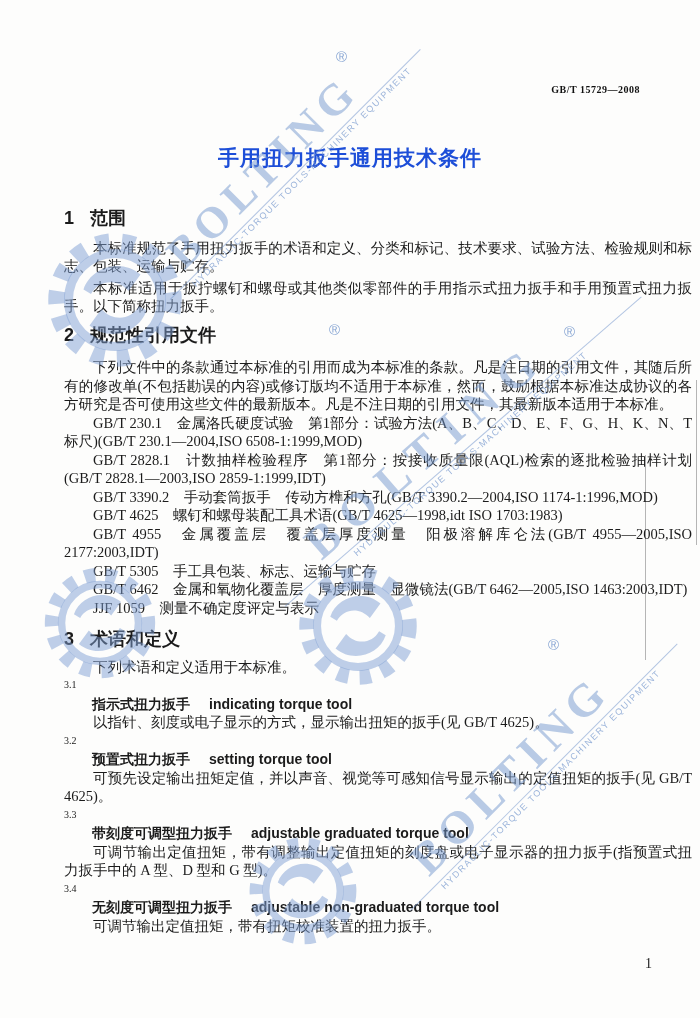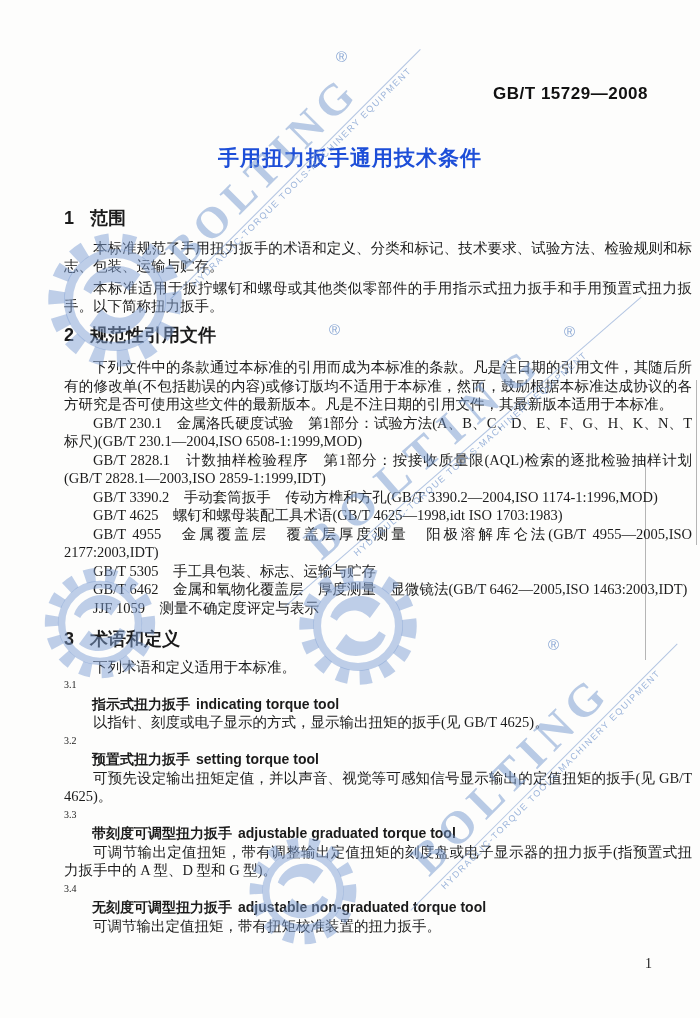--- a/index.html
+++ b/index.html
@@ -3,23 +3,23 @@
 <meta charset="utf-8">
 <style>
   html,body{margin:0;padding:0;background:#e8e8e8;}
   .page{
     position:relative;width:700px;height:1018px;margin:0 auto;
     background:#fdfdfc;overflow:hidden;
     font-family:"Liberation Serif","DejaVu Serif",serif;color:#1b1b1b;
   }
   
   .std-code{
-    position:absolute;top:84px;right:52px;z-index:1;
-    font-family:Liberation Sans, sans-serif;
-    font-weight:bold;font-size:17px;letter-spacing:.5px;color:#111;
+    position:absolute;top:84px;right:60px;z-index:1;
+    font-family:Liberation Serif, serif;
+    font-weight:bold;font-size:10px;letter-spacing:.5px;color:#111;
   }
   .doc-title{
     position:absolute;top:144px;left:0;width:100%;z-index:1;margin:0;
     text-align:center;
     font-family:"Liberation Sans","DejaVu Sans",sans-serif;
     font-weight:bold;font-size:21px;letter-spacing:1px;color:#1d4ed8;
   }
   .content{
     position:absolute;left:64px;top:197px;width:628px;z-index:1;
     font-size:14.5px;line-height:18.5px;
@@ -30,21 +30,21 @@
   }
   .sec-h .sec-num{margin-right:16px;}
   p{margin:0;}
   .body-p{text-indent:2em;text-align:justify;}
   .t-num{font-size:10px;}
   .t-head{
     padding-left:2em;
     font-family:"Liberation Sans","DejaVu Sans",sans-serif;
     font-weight:bold;font-size:14px;
   }
-  .t-head .t-en{margin-left:6px;}
+  .t-head .t-en{margin-left:19px;}
   .mt-s1{margin-top:12px;}
   .mt-p1{margin-top:11px;}
   .mt-p2{margin-top:3px;}
   .mt-s2{margin-top:10px;}
   .mt-i2{margin-top:14px;}
   .mt-s3{margin-top:13px;}
   .mt-i3{margin-top:9px;}
   .page-num{
     position:absolute;right:48px;top:956px;z-index:1;
     font-size:14px;color:#222;

